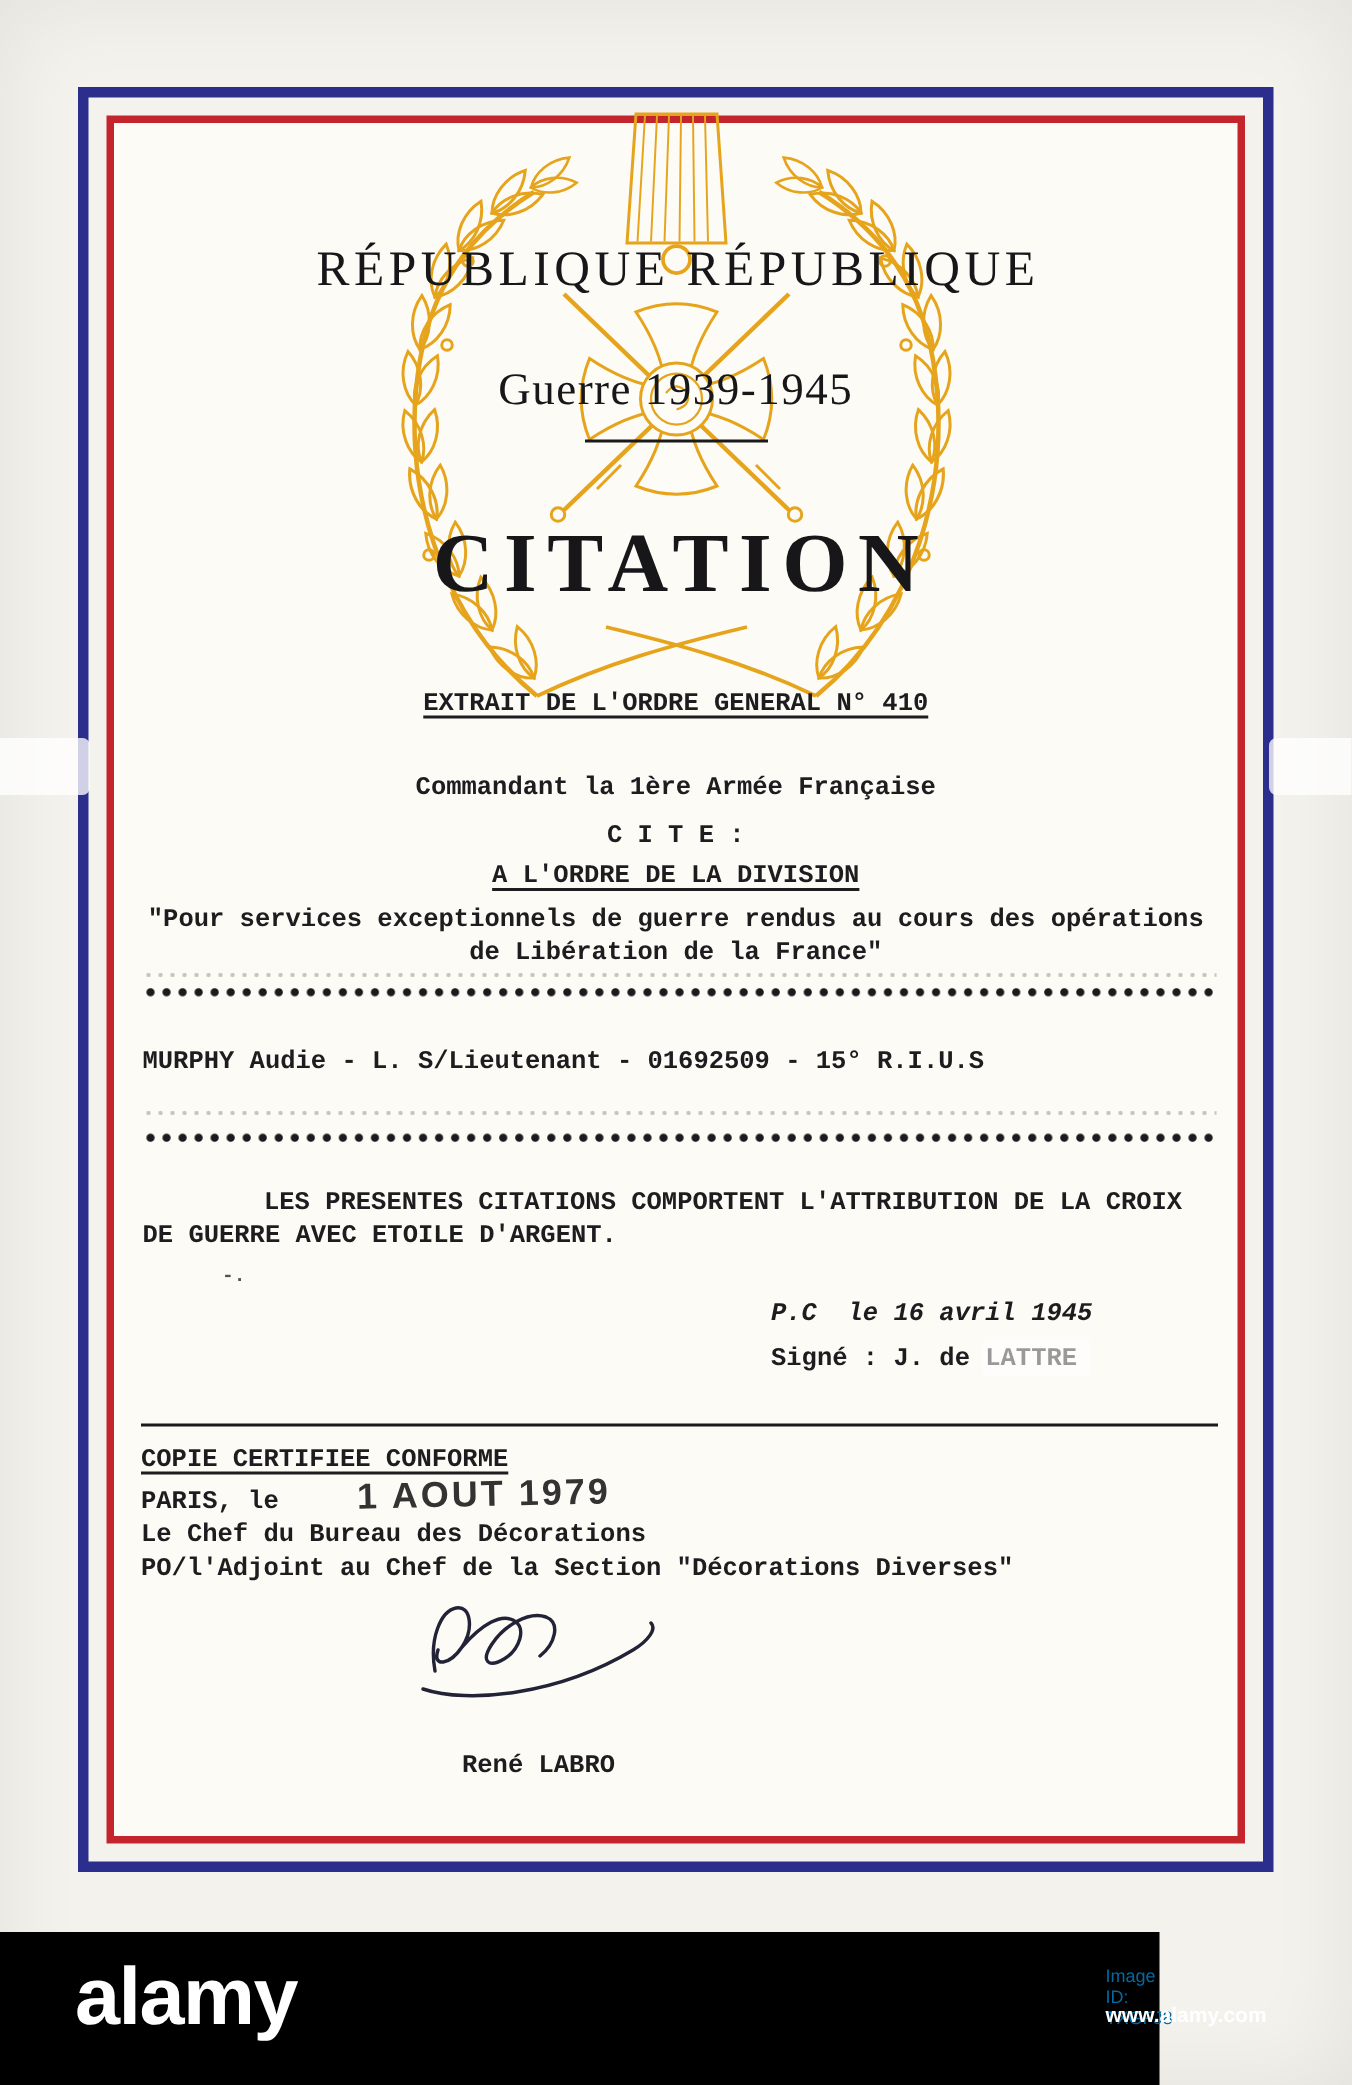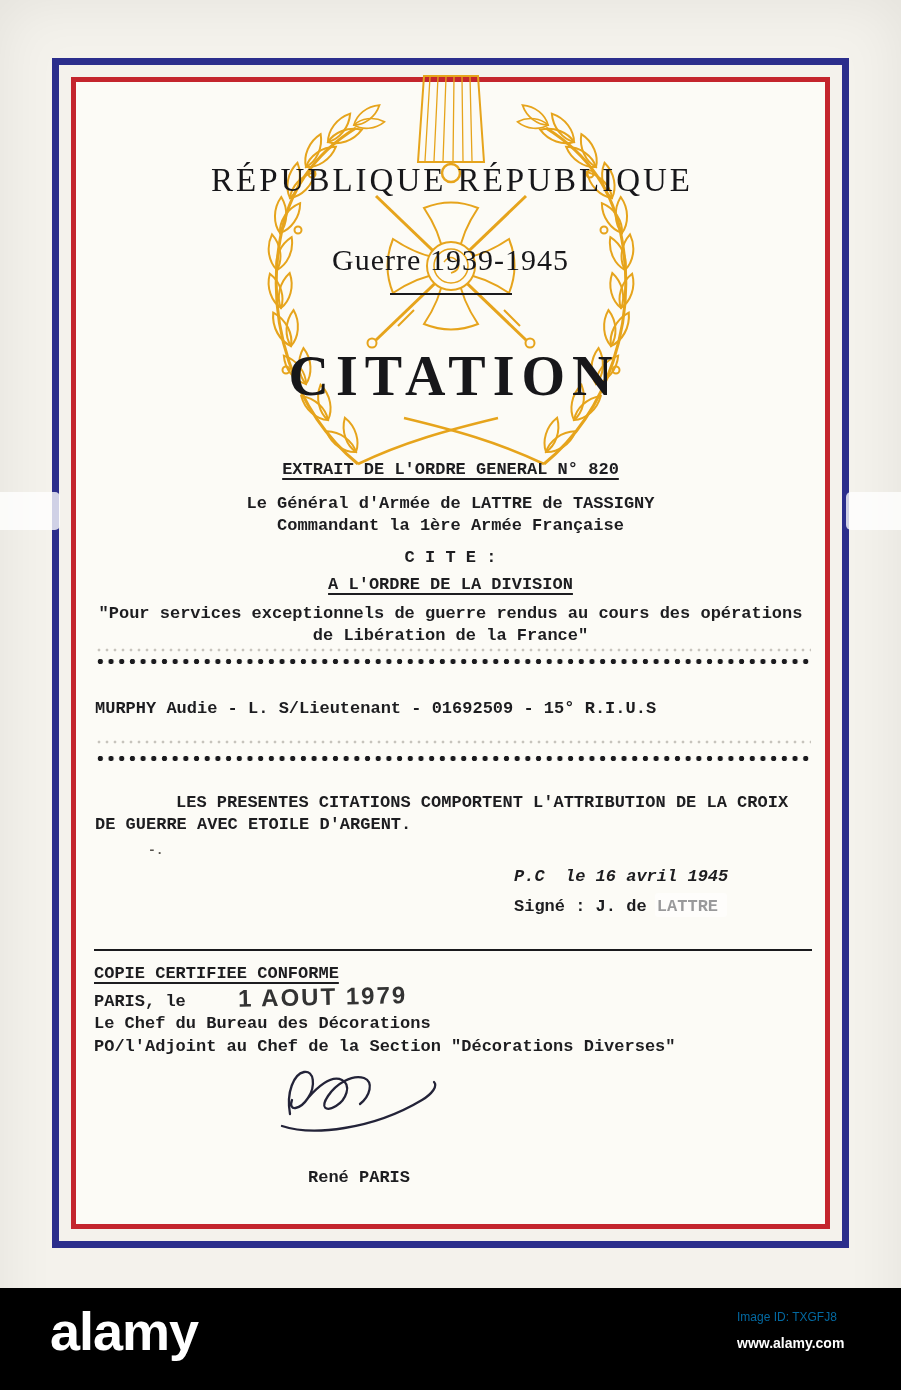--- a/index.html
+++ b/index.html
@@ -13,21 +13,21 @@
   .serif{font-family:"Liberation Serif","DejaVu Serif",serif;color:#17171a;white-space:pre;}
   .mono{font-family:"Liberation Mono","DejaVu Sans Mono",monospace;font-size:17px;font-weight:600;color:#1d1d20;white-space:pre;line-height:1.25;}
   .b{font-weight:700;}
   .u{text-decoration:underline;text-underline-offset:4px;text-decoration-thickness:1.5px;}
   .dotsb{position:absolute;z-index:3;background-image:radial-gradient(circle,#1b1b1e 2.4px,transparent 3px);background-size:10.7px 7px;background-repeat:repeat-x;background-position:0 50%;}
   .dotsf{position:absolute;z-index:3;background-image:radial-gradient(circle,#c7c4bd 1.2px,transparent 1.7px);background-size:8px 4px;background-repeat:repeat-x;background-position:0 50%;}
   .rule{position:absolute;z-index:3;background:#1a1a1d;}
   .stamp{position:absolute;z-index:3;font-family:"Liberation Sans",sans-serif;font-weight:700;font-size:24px;letter-spacing:2px;color:#333;transform:rotate(-1.2deg);white-space:pre;}
   .blob{position:absolute;z-index:4;background:rgba(255,255,255,.78);border-radius:5px;}
   .sig{position:absolute;left:272px;top:1052px;z-index:3;}
-  .bar{position:absolute;left:0;top:1288px;width:901px;height:102px;background:#000;z-index:6;}
+  .bar{position:absolute;left:0;top:1288px;width:773px;height:102px;background:#000;z-index:6;}
   .brand{position:absolute;left:50px;top:12px;color:#fff;font-weight:700;font-size:54px;letter-spacing:-1px;}
   .imgid{position:absolute;left:737px;top:22px;color:#0369a1;font-size:12px;}
   .url{position:absolute;left:737px;top:47px;color:#fff;font-size:14px;font-weight:700;}
 </style>
 </head>
 <body>
 
 <div class="scan">
 
   <div class="bblue">
@@ -96,22 +96,21 @@
       </g>
       <use href="#branchL" transform="translate(486,0) scale(-1,1)"></use>
     </g>
   </svg>
 
   <div class="txt center serif" style="top:162px;font-size:33px;letter-spacing:3px;padding-left:3px;">RÉPUBLIQUE RÉPUBLIQUE</div>
   <div class="txt center serif" style="top:243px;font-size:30px;letter-spacing:1px;">Guerre 1939-1945</div>
   <div class="rule" style="top:293px;left:50%;transform:translateX(-50%);width:122px;height:2px;"></div>
   <div class="txt center serif" style="top:344px;font-size:56px;letter-spacing:7px;padding-left:7px;font-weight:600;">CITATION</div>
 
-  <div class="txt center mono b u" style="top:459px;">EXTRAIT DE L'ORDRE GENERAL N° 820</div>
-  <div class="txt center mono" style="top:493px;">Le Général d'Armée de LATTRE de TASSIGNY</div>
+  <div class="txt center mono b u" style="top:459px;">EXTRAIT DE L'ORDRE GENERAL N° 410</div>
   <div class="txt center mono" style="top:515px;">Commandant la 1ère Armée Française</div>
   <div class="txt center mono b" style="top:547px;">C I T E :</div>
   <div class="txt center mono b u" style="top:574px;">A L'ORDRE DE LA DIVISION</div>
   <div class="txt center mono" style="top:603px;">"Pour services exceptionnels de guerre rendus au cours des opérations</div>
   <div class="txt center mono" style="top:625px;">de Libération de la France"</div>
 
   <div class="dotsf" style="top:648px;left:95px;width:716px;height:4px;"></div>
   <div class="dotsb" style="top:658px;left:95px;width:716px;height:7px;"></div>
 
   <div class="txt mono" style="top:698px;left:95px;">MURPHY Audie - L. S/Lieutenant - 01692509 - 15° R.I.U.S</div>
@@ -131,21 +130,21 @@
   <div class="txt mono" style="top:991px;left:94px;">PARIS, le</div>
   <div class="stamp" style="top:983px;left:238px;">1 AOUT 1979</div>
   <div class="txt mono" style="top:1036px;left:94px;">PO/l'Adjoint au Chef de la Section "Décorations Diverses"</div>
   <div class="txt mono" style="top:1013px;left:94px;">Le Chef du Bureau des Décorations</div>
 
   <div class="sig">
     <svg width="190" height="95" viewBox="0 0 190 95">
       <path d="M18,62 C14,40 22,22 32,20 C42,18 44,34 36,46 C28,58 16,60 20,48 M36,46 C50,30 62,24 70,28 C80,33 74,48 64,54 C54,60 48,56 56,44 C64,32 80,22 92,26 C102,30 98,44 88,52 M10,74 C40,84 100,78 150,48 C160,42 166,34 162,30" stroke="#232338" stroke-width="2.3" fill="none" stroke-linecap="round"></path>
     </svg>
   </div>
-  <div class="txt mono" style="top:1167px;left:308px;">René PARIS</div>
+  <div class="txt mono" style="top:1167px;left:308px;">René LABRO</div>
 
   <div class="blob" style="left:-20px;top:492px;width:80px;height:38px;"></div>
   <div class="blob" style="left:846px;top:492px;width:75px;height:38px;"></div>
   <div class="blob" style="left:655px;top:893px;width:72px;height:24px;background:rgba(255,255,255,.55);border-radius:3px;"></div>
 
   <div class="bar">
     <div class="brand">alamy</div>
     <div class="imgid">Image ID: TXGFJ8</div>
     <div class="url">www.alamy.com</div>
   </div>

